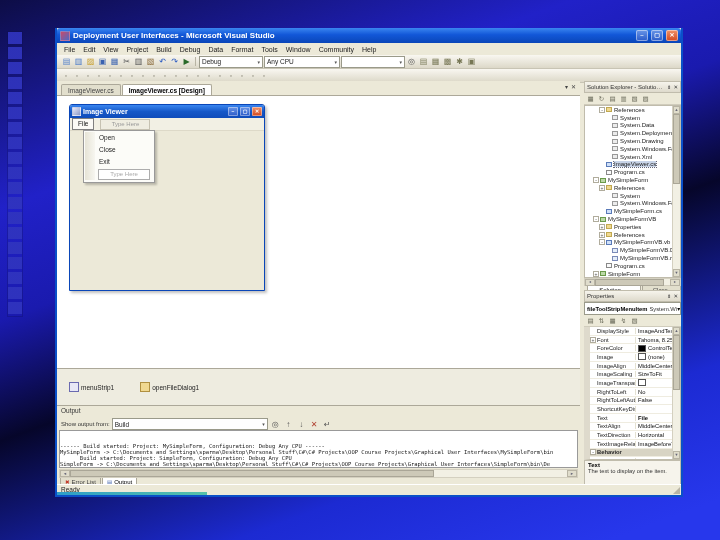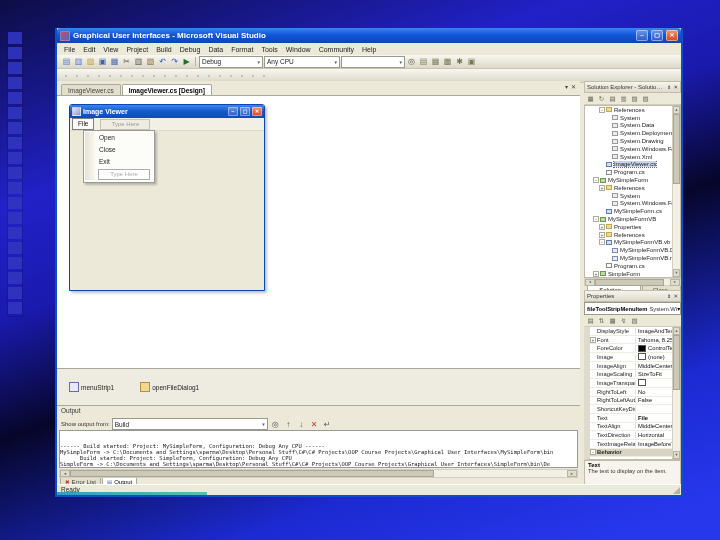--- a/index.html
+++ b/index.html
@@ -133,21 +133,21 @@
 </head>
 <body>
 
 <div class="stage">
   <div class="filmstrip"></div>
 
   <div class="vs">
 
     <div class="titlebar">
       <span class="appicon"></span>
-      <span>Graphical User Interfaces - Microsoft Visual Studio</span>
+      <span>Deployment User Interfaces - Microsoft Visual Studio</span>
       <span class="tspacer"></span>
       <span class="winbtn">–</span>
       <span class="winbtn">▢</span>
       <span class="winbtn close">✕</span>
     </div>
 
     <div class="menubar">
       <span class="mitem bold">File</span>
         <span class="mitem bold">Edit</span>
         <span class="mitem bold">View</span>

